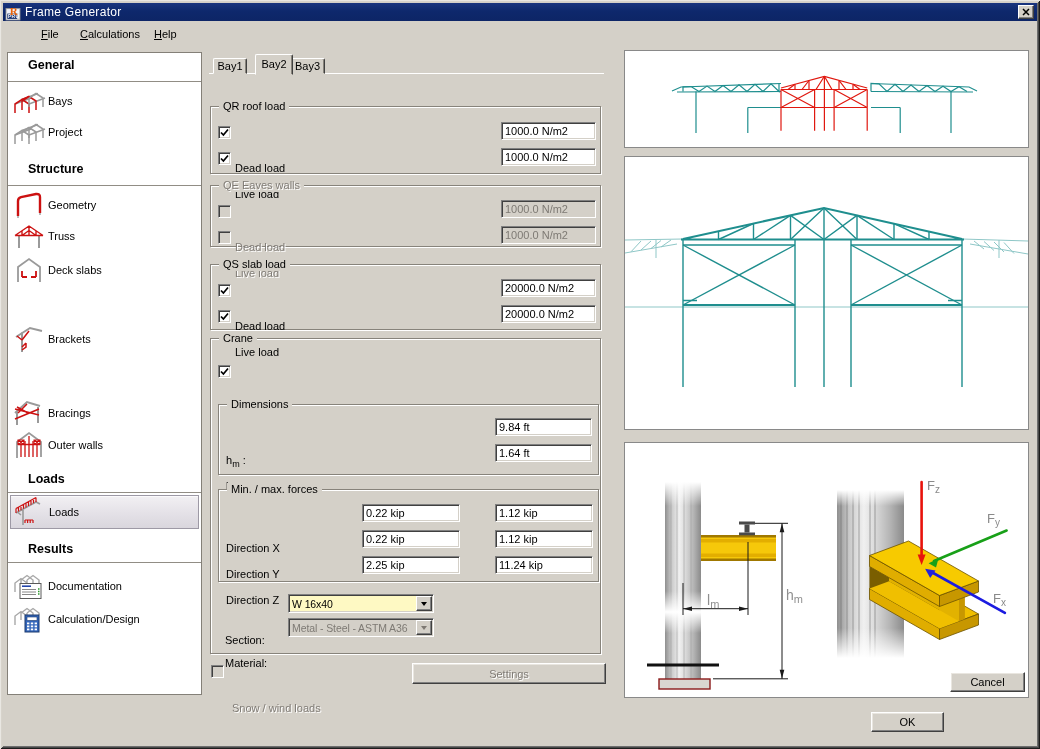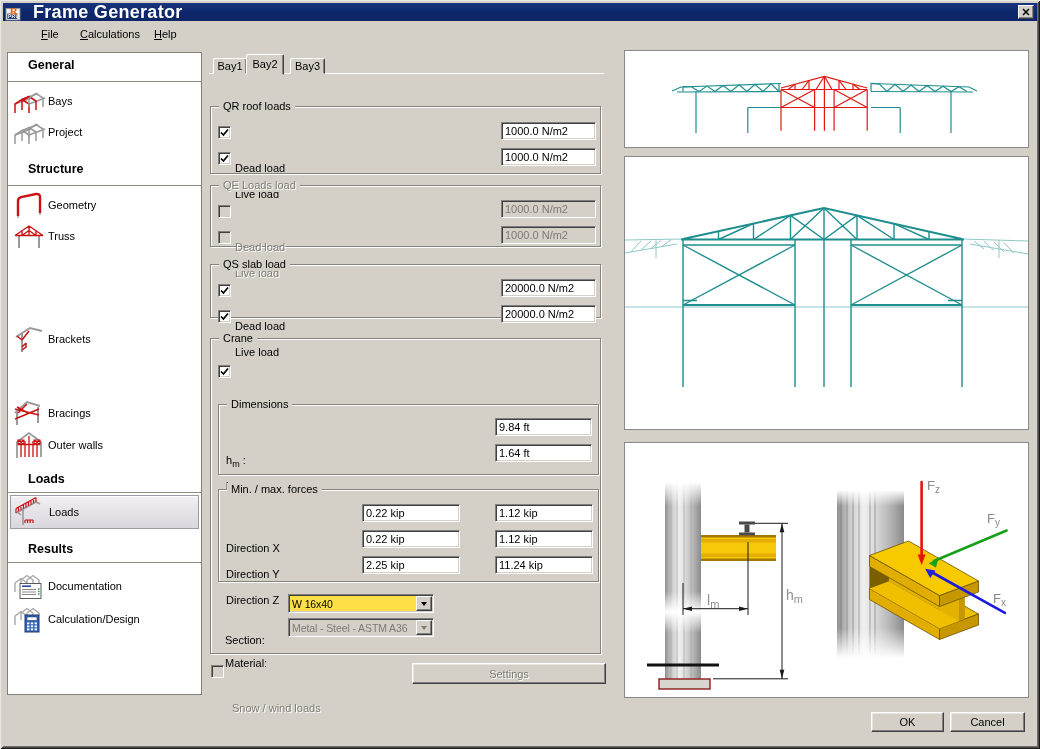--- a/index.html
+++ b/index.html
@@ -10,21 +10,21 @@
     background:#d4d0c8;
     box-shadow: inset 1px 1px 0 #e9e7e2, inset -1px -1px 0 #1c1c1c,
                 inset 2px 2px 0 #d7d3cb, inset -2px -2px 0 #484848,
                 inset 3px 3px 0 #d4d0c8, inset -3px -3px 0 #6e6e6e;
   }
   
   .titlebar { position:absolute; left:3px; top:3px; width:1034px; height:18px;
     background:linear-gradient(180deg,#1a357f 0%, #0e286c 45%, #0d2566 100%);
     display:flex; align-items:center; }
   .titlebar .appicon { width:16px; height:16px; margin-left:2px; margin-top:1px; }
-  .titlebar .title { color:#ffffff; font-size:18px; font-weight:bold; margin-left:12px; letter-spacing:.3px; }
+  .titlebar .title { color:#ffffff; font-size:12px; font-weight:normal; margin-left:4px; letter-spacing:.3px; }
   .closebtn { position:absolute; right:3px; top:2px; width:16px; height:14px; background:#d4d0c8;
     border:1px solid; border-color:#ffffff #404040 #404040 #ffffff;
     box-shadow: inset -1px -1px 0 #808080; display:flex; align-items:center; justify-content:center; }
   
   .menubar { position:absolute; left:3px; top:21px; width:1034px; height:26px; background:#d4d0c8; }
   .menuitem { position:absolute; top:7px; display:inline-block; font-size:11px; line-height:13px;margin-left:23px; }
   .menuitem::first-letter { text-decoration:underline; }
   
   .sidebar { position:absolute; left:7px; top:52px; width:195px; height:643px;
     background:#ffffff; border:1px solid #848078; }
@@ -56,21 +56,21 @@
   .cb svg { display:none; position:absolute; left:1px; top:1px; width:9px; height:9px; }
   .cb.checked svg { display:block; }
   .cb.dis { background:#d4d0c8; }
   .lbl { position:absolute; font-size:11px; line-height:13px; white-space:nowrap;margin-top:36px; }
   .dis-text { color:#807c76; text-shadow:1px 1px 0 #ffffff; }
   input.tf { position:absolute; height:18px; background:#ffffff; font-family:"Liberation Sans",sans-serif;
     font-size:11px; color:#000; padding:0 2px 0 3px;
     border:1px solid; border-color:#808080 #ffffff #ffffff #808080;
     box-shadow: inset 1px 1px 0 #404040, inset -1px -1px 0 #d4d0c8; outline:none; }
   input.tf.dis { background:#d4d0c8; color:#7e7a74; }
-  .combo { position:absolute; height:19px; background:#fde047;
+  .combo { position:absolute; height:19px; background:#fef9c3;
     border:1px solid; border-color:#808080 #ffffff #ffffff #808080;
     box-shadow: inset 1px 1px 0 #404040, inset -1px -1px 0 #d4d0c8; }
   .combo .val { position:absolute; left:3px; top:2.5px; font-size:10.5px; line-height:13px; white-space:nowrap; letter-spacing:-0.1px; }
   .combo .drop { position:absolute; right:1px; top:1px; width:16px; height:15px; background:#d4d0c8;
     border:1px solid; border-color:#ffffff #404040 #404040 #ffffff;
     box-shadow: inset -1px -1px 0 #808080; display:flex; align-items:center; justify-content:center; }
   .combo .drop .tri { width:0; height:0; border:3.5px solid transparent; border-top:4px solid #000; margin-top:4px; }
   .combo.dis { background:#d4d0c8;text-align:center; }
   .combo.dis .val { color:#7e7a74; }
   .combo.dis .drop .tri { border-top-color:#7e7a74; }
@@ -153,20 +153,29 @@
     </div>
     <div class="sb-row" style="top:167px">
       <svg class="sb-icon" viewBox="0 0 34 32">
         <g fill="none">
           <path stroke="#9a9a9a" stroke-width="2" d="M7,16 L7,28 M27,16 L27,28"></path>
           <path stroke="#cc1111" stroke-width="1.4" d="M3,15.5 L31,15.5 M3,15.5 L17,6 L31,15.5 M10,15.5 L10,11 M17,15.5 L17,6 M24,15.5 L24,11 M10,15.5 L17,10.5 M24,15.5 L17,10.5"></path>
         </g>
       </svg>
       <span class="sb-label">Truss</span>
     </div>
+    <div class="sb-row" style="top:201px">
+      <svg class="sb-icon" viewBox="0 0 34 32">
+        <g fill="none">
+          <path stroke="#9a9a9a" stroke-width="1.8" d="M6,28 L6,13 L17,5 L28,13 L28,28"></path>
+          <path stroke="#cc1111" stroke-width="1.8" d="M10,17 L10,23 M10,23 L15,23 M24,17 L24,23 M24,23 L19,23"></path>
+        </g>
+      </svg>
+      <span class="sb-label">Deck slabs</span>
+    </div>
     <div class="sb-row" style="top:270px">
       <svg class="sb-icon" viewBox="0 0 34 32">
         <g fill="none">
           <path stroke="#9a9a9a" stroke-width="2" d="M4,14 L18,5 L30,8"></path>
           <path stroke="#9a9a9a" stroke-width="2" d="M10,9.5 L10,29"></path>
           <path stroke="#cc1111" stroke-width="1.5" d="M10,17 L17,8 M5,13 L10,17 M10,24 L14,20 M10,27 L14,24 L14,20"></path>
         </g>
       </svg>
       <span class="sb-label">Brackets</span>
     </div>
@@ -239,56 +248,56 @@
         </g>
       </svg>
       <span class="sb-label">Calculation/Design</span>
     </div>
   </div>
 
   <div class="tabline"></div>
   <div class="tab" style="left:213px; top:58px; width:34px; height:16px">
     <span>Bay1</span>
   </div>
-  <div class="tab active" style="left:246px; top:54px; width:38px; height:21px">
+  <div class="tab active" style="left:255px; top:54px; width:38px; height:21px">
     <span>Bay2</span>
   </div>
   <div class="tab" style="left:290px; top:58px; width:35px; height:16px">
     <span>Bay3</span>
   </div>
 
   <div class="grp" style="left:210px; top:106px; width:391px; height:68px">
-    <span class="grp-title">QR roof loads</span>
+    <span class="grp-title">QR roof load</span>
     <div class="cb checked" style="left:7px; top:19px">
       <svg viewBox="0 0 9 9">
           <path d="M1,4.5 L3.4,7 L8,1.5" stroke="#000" stroke-width="1.7" fill="none"></path>
         </svg>
     </div>
     <span class="lbl" style="left:24px; top:19px">Dead load</span>
     <input class="tf" style="left: 290px; top: 15px; width: 95px;" value="1000.0 N/m2">
     <div class="cb checked" style="left:7px; top:45px">
       <svg viewBox="0 0 9 9">
           <path d="M1,4.5 L3.4,7 L8,1.5" stroke="#000" stroke-width="1.7" fill="none"></path>
         </svg>
     </div>
     <span class="lbl" style="left:24px; top:45px">Live load</span>
     <input class="tf" style="left: 290px; top: 41px; width: 95px;" value="1000.0 N/m2">
   </div>
 
   <div class="grp" style="left:210px; top:185px; width:391px; height:62px">
-    <span class="grp-title dis-text">QE Loads load</span>
+    <span class="grp-title dis-text">QE Eaves walls</span>
     <div class="cb dis" style="left:7px; top:19px"></div>
     <span class="lbl dis-text" style="left:24px; top:19px">Dead load</span>
     <input class="tf dis" style="left: 290px; top: 14px; width: 95px;" disabled="" value="1000.0 N/m2">
     <div class="cb dis" style="left:7px; top:45px"></div>
     <span class="lbl dis-text" style="left:24px; top:45px">Live load</span>
     <input class="tf dis" style="left: 290px; top: 40px; width: 95px;" disabled="" value="1000.0 N/m2">
   </div>
 
-  <div class="grp" style="left:210px; top:264px; width:391px; height:54px">
+  <div class="grp" style="left:210px; top:264px; width:391px; height:66px">
     <span class="grp-title">QS slab load</span>
     <div class="cb checked" style="left:7px; top:19px">
       <svg viewBox="0 0 9 9">
           <path d="M1,4.5 L3.4,7 L8,1.5" stroke="#000" stroke-width="1.7" fill="none"></path>
         </svg>
     </div>
     <span class="lbl" style="left:24px; top:19px">Dead load</span>
     <input class="tf" style="left: 290px; top: 14px; width: 95px;" value="20000.0 N/m2">
     <div class="cb checked" style="left:7px; top:45px">
       <svg viewBox="0 0 9 9">
@@ -497,17 +506,17 @@
         <text x="302" y="47" font-size="13" fill="#8a8a8a" font-family="Liberation Sans,sans-serif"><tspan>F</tspan><tspan dy="3" font-size="10">z</tspan></text>
         <text x="362" y="80" font-size="13" fill="#8a8a8a" font-family="Liberation Sans,sans-serif"><tspan>F</tspan><tspan dy="3" font-size="10">y</tspan></text>
         <text x="368" y="160" font-size="13" fill="#8a8a8a" font-family="Liberation Sans,sans-serif"><tspan>F</tspan><tspan dy="3" font-size="10">x</tspan></text>
       </g>
     </svg>
   </div>
 
   <div class="btn" style="left:871px; top:712px; width:73px; height:20px">
     <span>OK</span>
   </div>
-  <div class="btn" style="left:950px; top:712px; width:75px; height:20px">
+  <div class="btn" style="left:950px; top:672px; width:75px; height:20px">
     <span>Cancel</span>
   </div>
 
 </div>
 
 </body></html>

